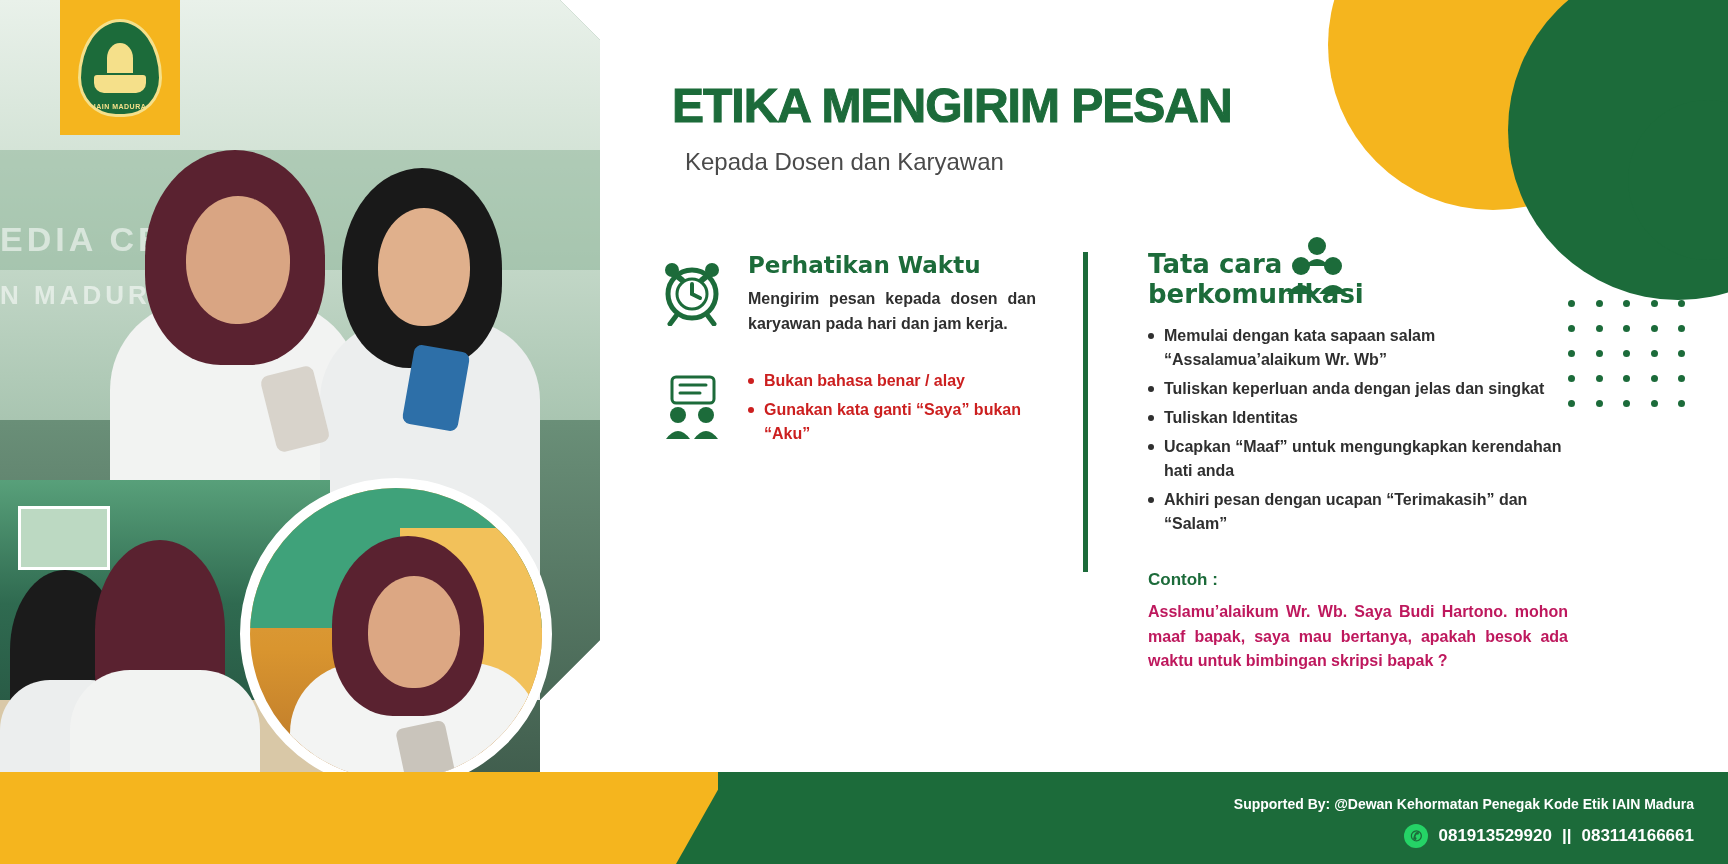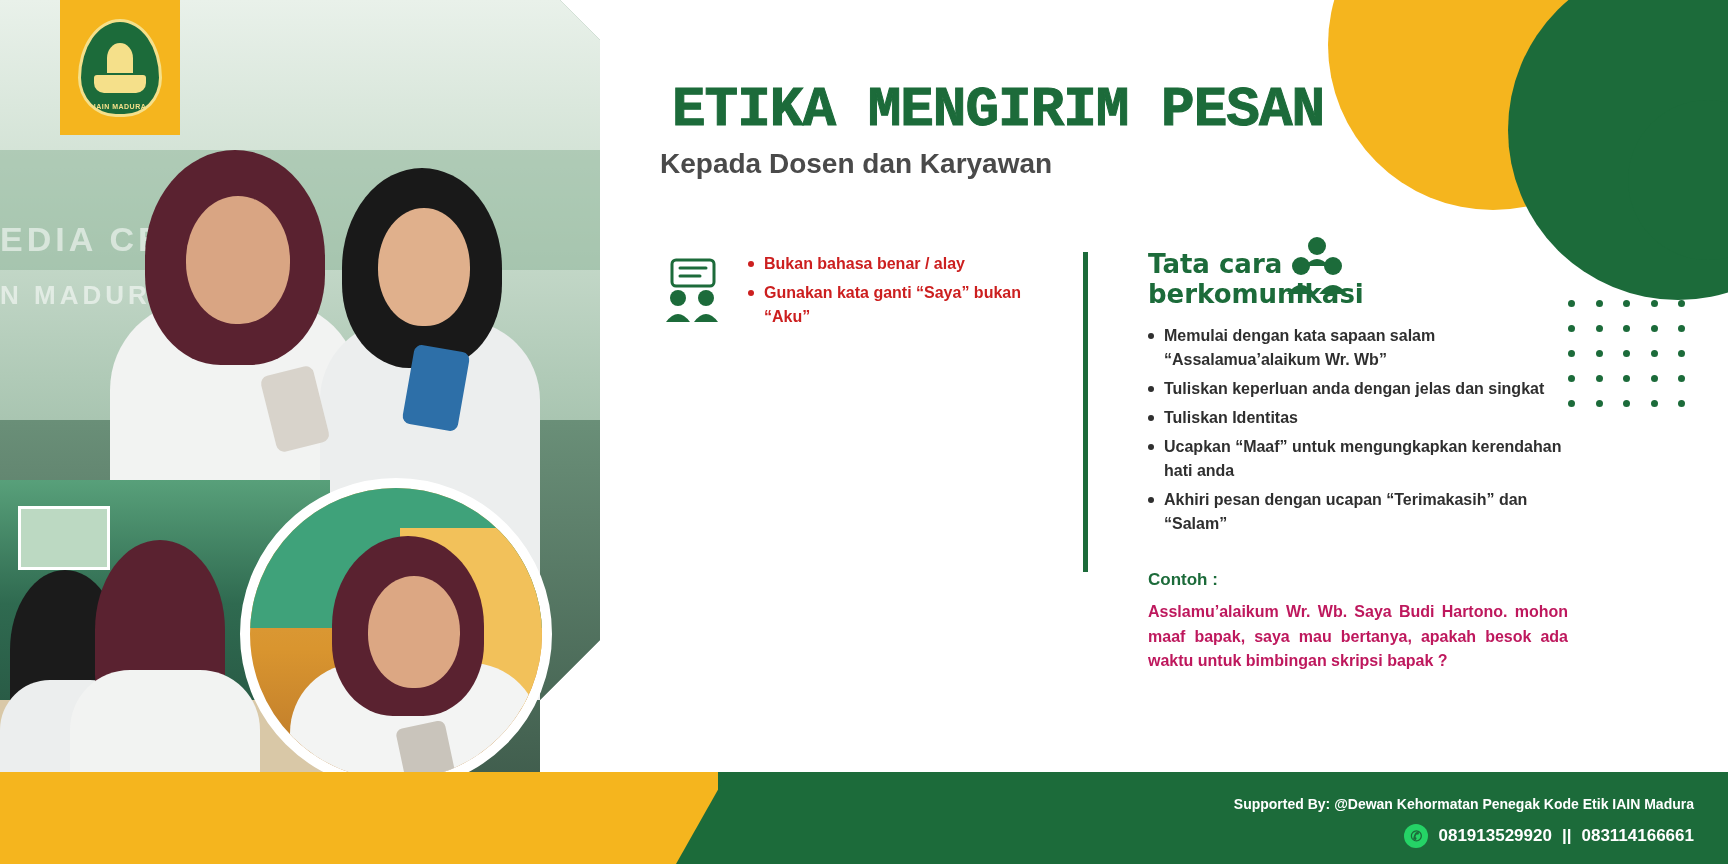--- a/index.html
+++ b/index.html
@@ -148,29 +148,29 @@
     display: flex; flex-direction: column; align-items: center; justify-content: center;
     position: relative;
   }
   .logo-dome { width: 26px; height: 30px; background: #f5e08a; border-radius: 50% 50% 0 0; margin-bottom: 2px; }
   .logo-book { width: 52px; height: 18px; background: #f5e08a; border-radius: 3px 3px 10px 10px; }
   .logo-text { position: absolute; bottom: 4px; font-size: 7px; color: #f5e08a; font-weight: bold; letter-spacing: .5px; }
 
   
   .headline {
     position: absolute; left: 672px; top: 78px;
-    font-size: 56px; font-weight: 900;
+    font-size: 48px; font-weight: 900;
     color: #1c6b3a;
     letter-spacing: -1px;
-    font-family: Liberation Mono, monospace;
+    font-family: Liberation Sans, sans-serif;
     -webkit-text-stroke: 1px #1c6b3a;
   }
   .subheadline {
-    position: absolute; left: 660px; top: 148px;
-    font-size: 28px; color: #4a4a4a; font-weight: 700;
+    position: absolute; left: 685px; top: 148px;
+    font-size: 24px; color: #4a4a4a; font-weight: 400;
   }
 
   
   .col-left { position: absolute; left: 656px; top: 252px; width: 380px; }
   .vdivider { position: absolute; left: 1083px; top: 252px; width: 5px; height: 320px; background: #1c6b3a; }
   .col-right { position: absolute; left: 1148px; top: 250px; width: 440px; }
 
   .block { position: relative; margin-bottom: 32px; padding-left: 92px; }
   .block .icon { position: absolute; left: 0; top: 2px; width: 72px; height: 72px; }
   .block h3 {
@@ -280,20 +280,35 @@
       <div class="logo-book"></div>
       <div class="logo-text">IAIN MADURA</div>
     </div>
   </div>
 
   <div class="headline">ETIKA MENGIRIM PESAN</div>
   <div class="subheadline">Kepada Dosen dan Karyawan</div>
 
   <div class="col-left">
 
+    <div class="block">
+      <div class="icon">
+        <svg viewBox="0 0 72 72" width="72" height="72" aria-hidden="true">
+          <circle cx="36" cy="40" r="24" fill="none" stroke="#1c6b3a" stroke-width="5"></circle>
+          <circle cx="36" cy="40" r="15" fill="none" stroke="#1c6b3a" stroke-width="3"></circle>
+          <path d="M36 30 L36 40 L44 44" stroke="#1c6b3a" stroke-width="4" fill="none" stroke-linecap="round"></path>
+          <path d="M16 18 L26 26 M56 18 L46 26" stroke="#1c6b3a" stroke-width="6" stroke-linecap="round"></path>
+          <circle cx="16" cy="16" r="7" fill="#1c6b3a"></circle>
+          <circle cx="56" cy="16" r="7" fill="#1c6b3a"></circle>
+          <path d="M20 62 L14 70 M52 62 L58 70" stroke="#1c6b3a" stroke-width="5" stroke-linecap="round"></path>
+        </svg>
+      </div>
+      <h3>Perhatikan Waktu</h3>
+      <p>Mengirim pesan kepada dosen dan karyawan pada hari dan jam kerja.</p>
+    </div>
 
     <div class="block">
       <div class="icon">
         <svg viewBox="0 0 72 72" width="72" height="72" aria-hidden="true">
           <rect x="16" y="6" width="42" height="26" rx="4" fill="none" stroke="#1c6b3a" stroke-width="3"></rect>
           <path d="M24 14 H50 M24 22 H44" stroke="#1c6b3a" stroke-width="3" stroke-linecap="round"></path>
           <circle cx="22" cy="44" r="8" fill="#1c6b3a"></circle>
           <path d="M10 68 q12 -16 24 0 z" fill="#1c6b3a"></path>
           <circle cx="50" cy="44" r="8" fill="#1c6b3a"></circle>
           <path d="M38 68 q12 -16 24 0 z" fill="#1c6b3a"></path>

